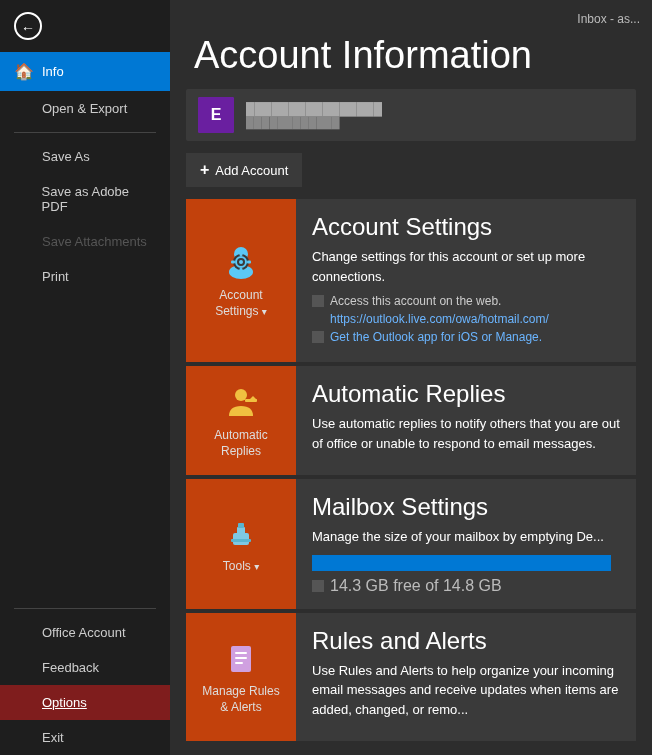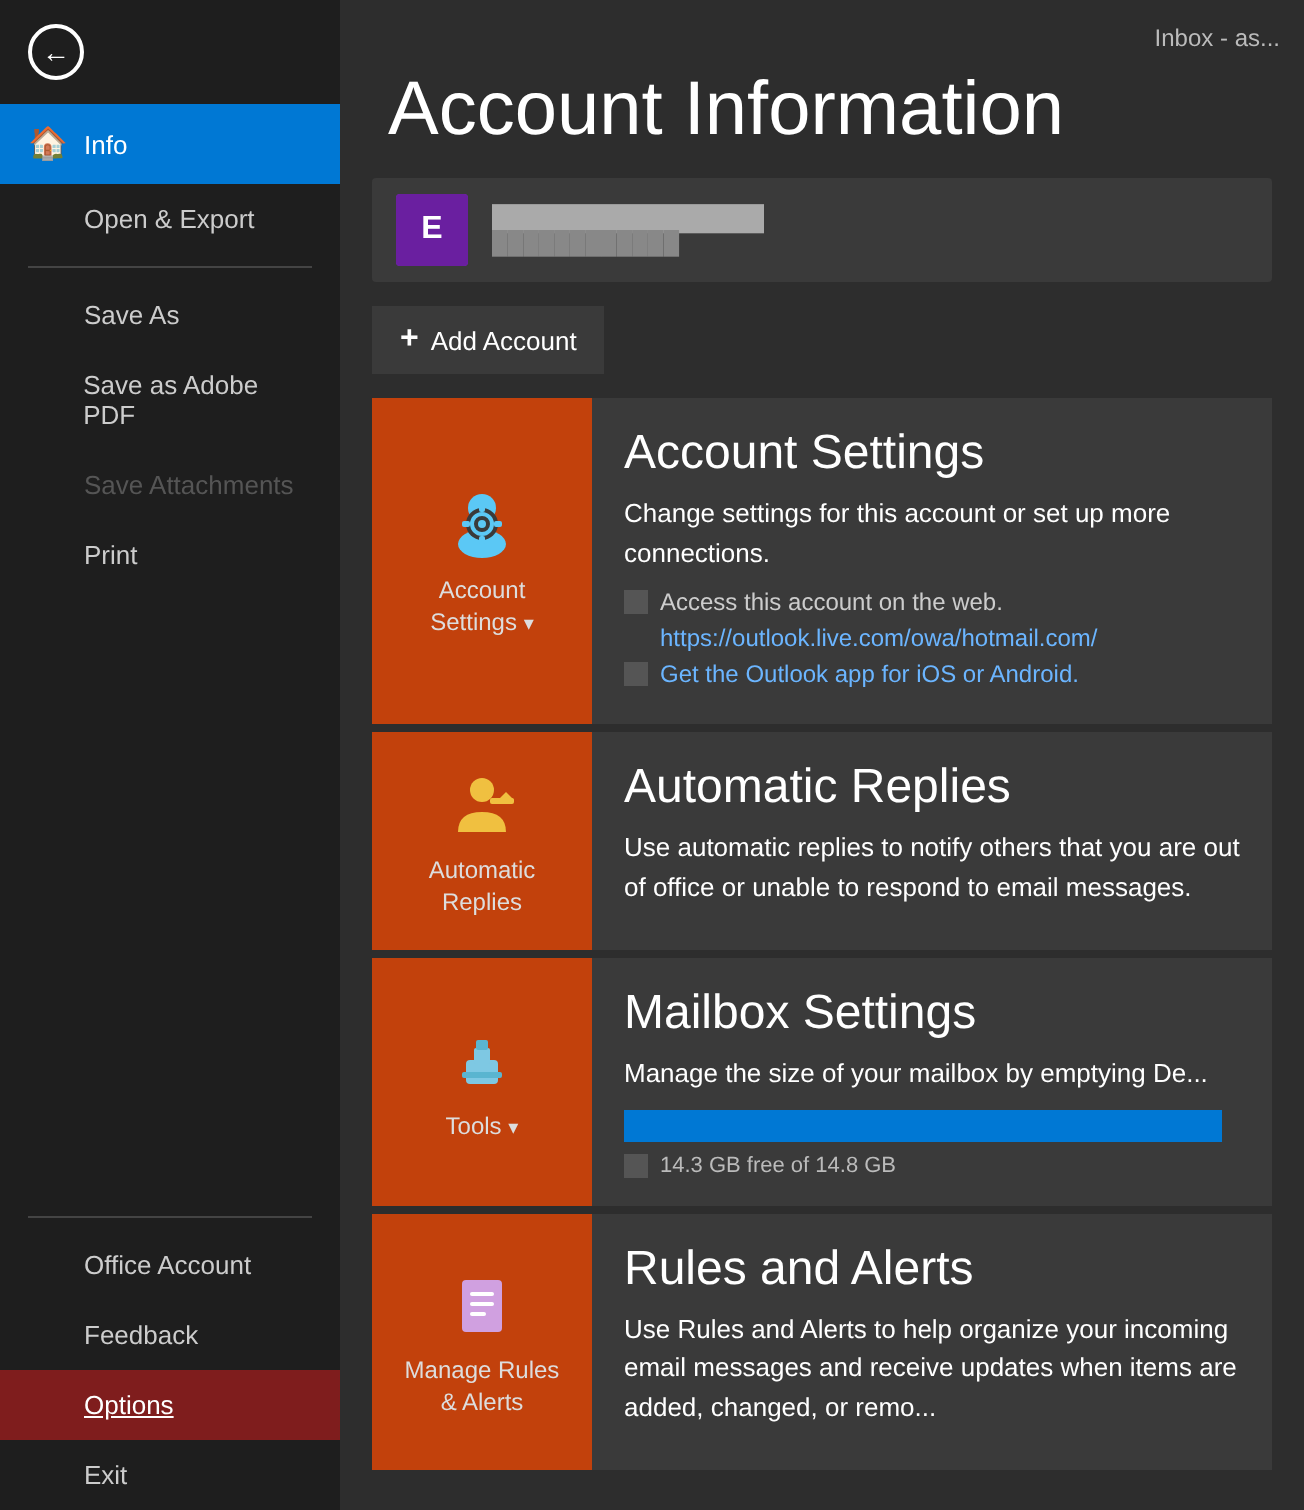--- a/index.html
+++ b/index.html
@@ -235,21 +235,21 @@
 
     .card-progress-bar {
       width: 100%;
       height: 16px;
       background: #0078d4;
       margin-bottom: 6px;
       margin-top: 4px;
     }
 
     .card-storage-text {
-      font-size: 11px;
+      font-size: 16px;
       color: #bbb;
       display: flex;
       align-items: center;
       gap: 6px;
     }
   </style>
 </head>
 <body>
 
 <div class="sidebar">
@@ -364,21 +364,21 @@
         <div class="card-link-row">
           <span class="card-checkbox"></span>
           <span class="card-link" style="color:#ccc;font-size:12px;">Access this account on the web.</span>
         </div>
         <div class="card-link-row">
           <span style="width:12px;display:inline-block;"></span>
           <a class="card-link" href="#">https://outlook.live.com/owa/hotmail.com/</a>
         </div>
         <div class="card-link-row">
           <span class="card-checkbox"></span>
-          <a class="card-link" href="#">Get the Outlook app for iOS or Android.</a>
+          <a class="card-link" href="#">Get the Outlook app for iOS or Manage.</a>
         </div>
       </div>
     </div>
 
     <div class="card">
       <div class="card-icon-box">
         <svg width="40" height="40" viewBox="0 0 40 40">
 
           <circle cx="20" cy="13" r="6" fill="#f0c040"></circle>
           <path d="M8 34 Q8 24 20 24 Q32 24 32 34Z" fill="#f0c040"></path>

